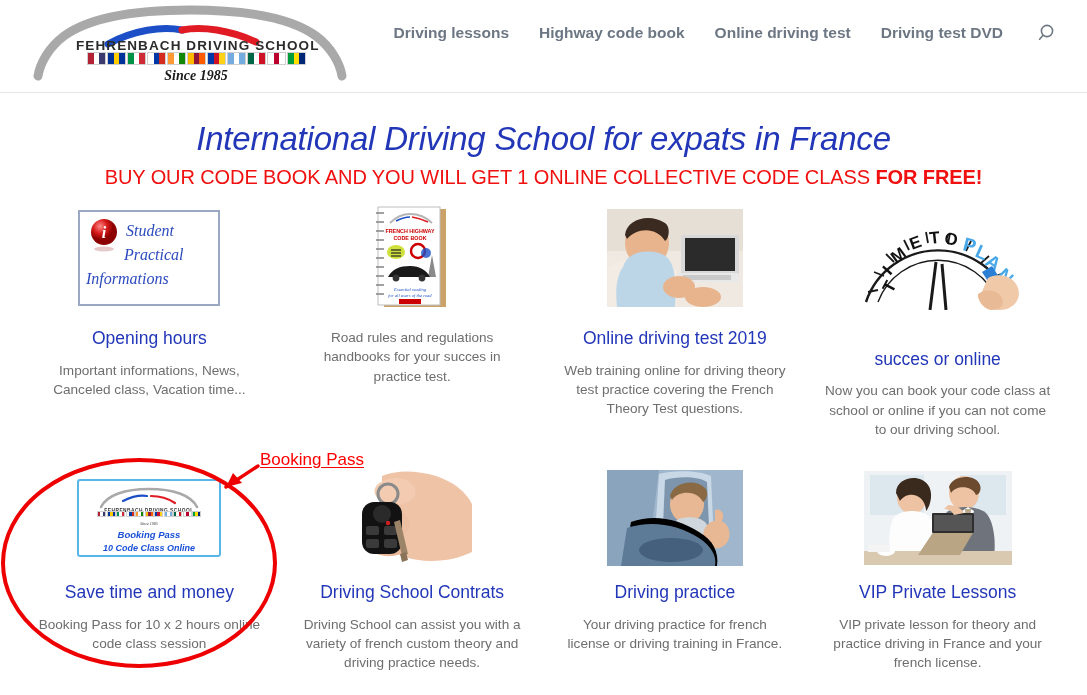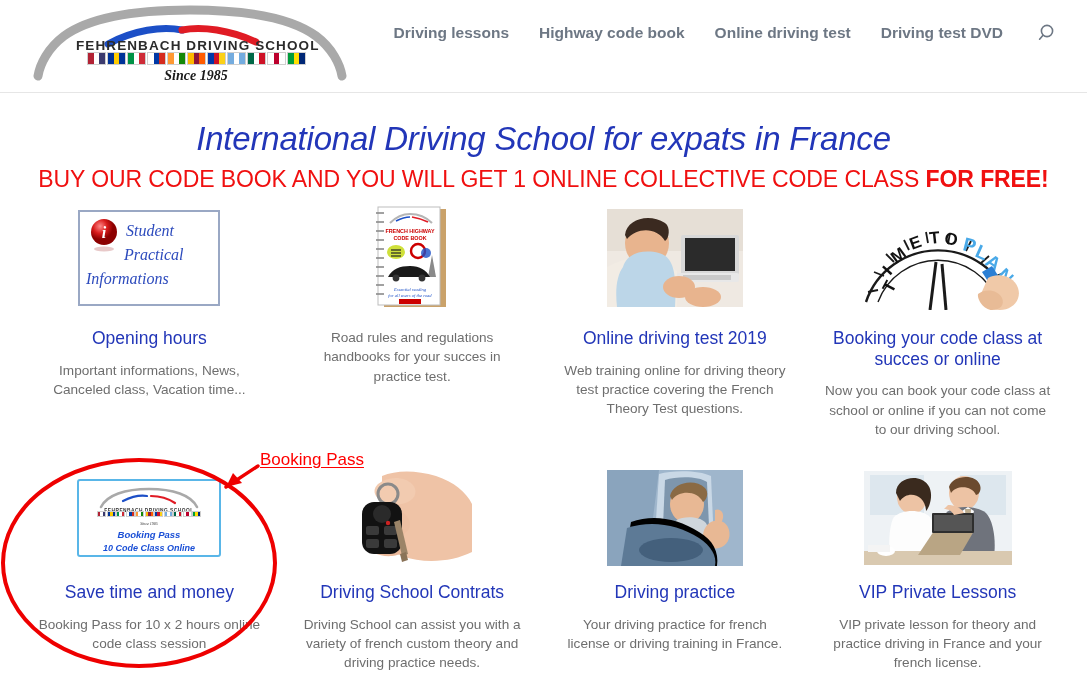--- a/index.html
+++ b/index.html
@@ -68,21 +68,21 @@
     font-size:33px;
     font-weight:400;
     margin:27px 0 0 0;
     letter-spacing:-0.2px;
     font-family:"Liberation Sans", sans-serif;
     font-style:italic;
   }
   .page-subtitle {
     text-align:center;
     color:#f01010;
-    font-size:23px;
+    font-size:20px;
     font-weight:400;
     margin:8px 0 0 0;
     letter-spacing:-0.1px;
   }
   .page-subtitle b { font-weight:bold; }
 
   
   .card-grid {
     position:absolute; left:0; top:196px;
     width:1087px;
@@ -300,21 +300,21 @@
         <text transform="translate(134,58) rotate(34)" font-family="Liberation Sans, sans-serif" font-size="19" font-weight="bold" fill="#49a9e8">A</text>
         <text transform="translate(146,70) rotate(46)" font-family="Liberation Sans, sans-serif" font-size="19" font-weight="bold" fill="#49a9e8">N</text>
         <path d="M86,56 L80,104" stroke="#1a1a1a" stroke-width="3" fill="none"></path>
         <path d="M92,58 L96,104" stroke="#1a1a1a" stroke-width="3" fill="none"></path>
         <path d="M132,66 l10,-6 l7,11 l-10,6 z" fill="#2b7fd4"></path>
         <path d="M138,72 c10,-6 26,-2 30,10 c4,12 -6,22 -18,22 c-10,0 -18,-6 -20,-14 z" fill="#f0c9a8"></path>
         <path d="M128,88 c8,-6 20,-4 24,4 c3,7 -2,12 -10,12 c-8,0 -15,-10 -14,-16 z" fill="#e8bb96"></path>
       </svg>
     </div>
     <h3 class="card-title">
-      <span>Booking your code class at</span><br>
+      <br>
       <span>succes or online</span>
     </h3>
     <p class="card-desc">Now you can book your code class at school or online if you can not come to our driving school.</p>
   </div>
 </section>
 
 <section class="card-grid row2" style="top:462px;">
 
   <div class="card">
     <div class="card-media">

